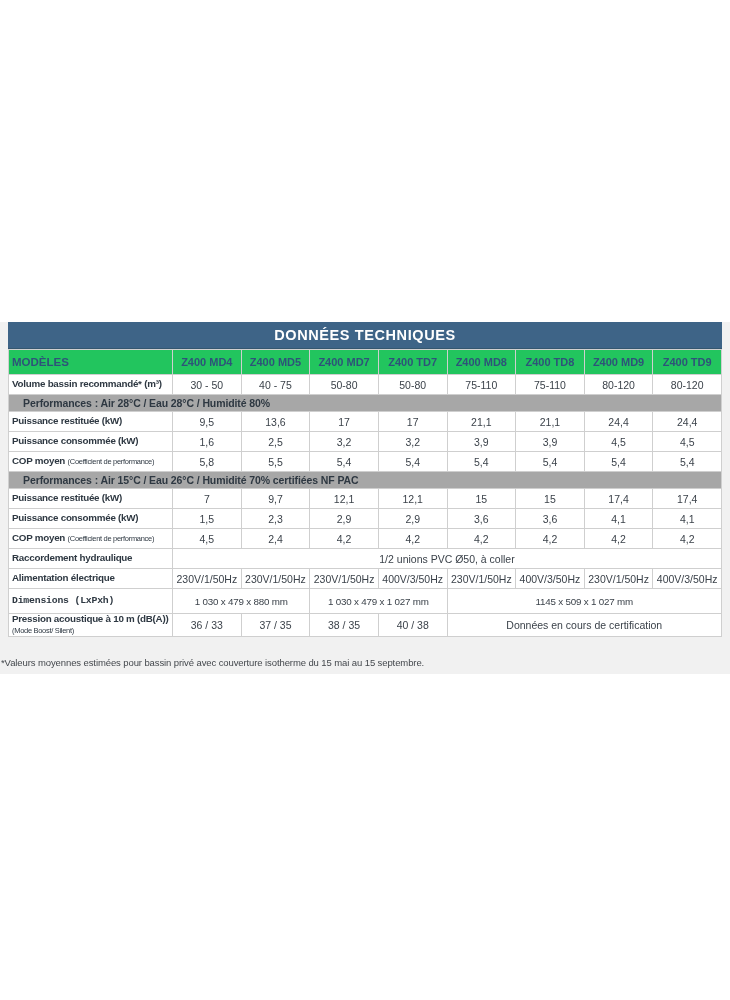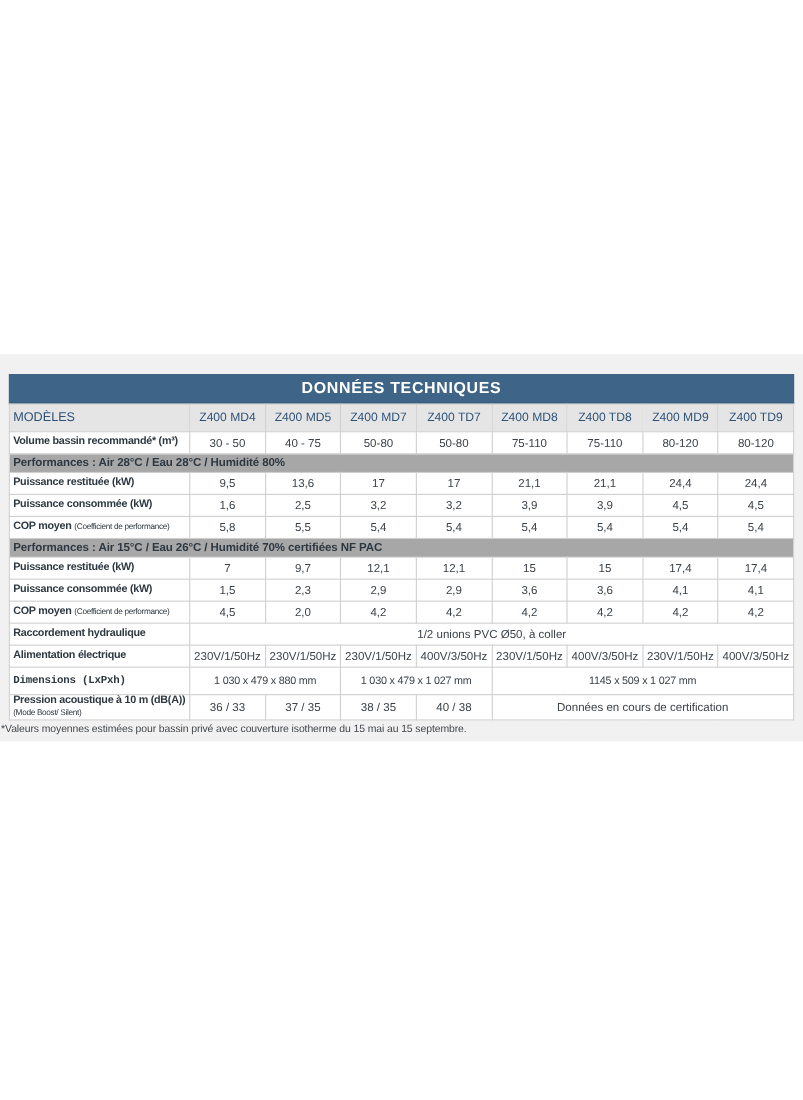--- a/index.html
+++ b/index.html
@@ -1,33 +1,33 @@
 <!DOCTYPE html>
 <html><head>
 <meta charset="utf-8">
 <style>
   html,body{margin:0;padding:0;}
   body{width:730px;height:1000px;background:#ffffff;font-family:"Liberation Sans",sans-serif;}
   .page{position:relative;width:730px;height:1000px;background:#ffffff;overflow:hidden;}
   .band{position:absolute;left:0;top:322px;width:730px;height:352px;background:var(--band,#f1f1f1);}
-  .tablewrap{position:absolute;left:8px;top:340px;width:714px;}
+  .tablewrap{position:absolute;left:8px;top:322px;width:714px;}
   .titlebar{height:26px;background:var(--header-blue,#3e6487);border-bottom:1px solid #34566f;
     color:#ffffff;display:flex;align-items:center;justify-content:center;
     font-weight:bold;font-size:14.5px;letter-spacing:.6px;}
   table{width:714px;border-collapse:collapse;table-layout:fixed;background:#ffffff;}
   col.c-label{width:164px;}
   th,td{border:1px solid var(--border,#cfcfcf);padding:0;overflow:hidden;}
-  thead th{height:24px;color:var(--model-text,#2e5379);font-size:11px;font-weight:normal;text-align:center;background:#e5e5e5;margin-left:44px;}
+  thead th{height:24px;color:var(--model-text,#2e5379);font-size:11px;font-weight:bold;text-align:center;background:#22c55e;margin-left:44px;}
   thead th.rowlabel{text-align:left;padding-left:3px;font-size:11.5px;}
   tbody td{font-size:10.5px;color:var(--value-text,#3b424a);text-align:center;height:19px;background:#fff;vertical-align:middle;}
   td.rowlabel{text-align:left;padding-left:3px;font-weight:bold;color:var(--label-text,#2e3842);
     font-size:9.8px;letter-spacing:-.25px;line-height:1.1;margin-top:12px;}
   td.rowlabel .sub{font-weight:normal;font-size:7.5px;letter-spacing:-.3px;}
   tr.section td{background:var(--section-gray,#a7a7a7);height:16px;font-weight:bold;
-    color:var(--label-text,#2e3842);text-align:left;padding-left:3px;font-size:10.5px;letter-spacing:-.1px;}
+    color:var(--label-text,#2e3842);text-align:left;padding-left:14px;font-size:10.5px;letter-spacing:-.1px;}
   tbody tr:nth-child(12) td{height:24px;font-size:9.8px;letter-spacing:-.2px;}
   tbody tr:nth-child(12) td.rowlabel{font-size:9.8px;font-family:Liberation Mono, monospace;}
   tbody tr:nth-child(13) td{height:22px;}
   tbody tr:nth-child(14) td{height:26px;}
   tbody tr:nth-child(14) td.rowlabel .main{font-size:8.8px;letter-spacing:-.35px;display:block;padding-left:19px;}
   tbody tr:nth-child(14) td.rowlabel .sub{display:block;text-align:right;}
   .footnote{position:absolute;left:1px;top:657px;font-size:9.5px;color:#44484d;letter-spacing:-.1px;}
 </style>
 </head>
 <body style="--header-blue: #3e6487; --section-gray: #a7a7a7; --model-text: #2e5379; --label-text: #2e3842; --value-text: #3b424a; --border: #cfcfcf; --band: #f1f1f1;">
@@ -132,21 +132,21 @@
             <td colspan="1">2,9</td>
             <td colspan="1">2,9</td>
             <td colspan="1">3,6</td>
             <td colspan="1">3,6</td>
             <td colspan="1">4,1</td>
             <td colspan="1">4,1</td>
           </tr>
           <tr>
             <td class="rowlabel"><span class="main">COP moyen</span> <span class="sub">(Coefficient de performance)</span></td>
             <td colspan="1">4,5</td>
-            <td colspan="1">2,0</td>
+            <td colspan="1">2,4</td>
             <td colspan="1">4,2</td>
             <td colspan="1">4,2</td>
             <td colspan="1">4,2</td>
             <td colspan="1">4,2</td>
             <td colspan="1">4,2</td>
             <td colspan="1">4,2</td>
           </tr>
           <tr>
             <td class="rowlabel"><span class="main">Raccordement hydraulique</span></td>
             <td colspan="8">1/2 unions PVC Ø50, à coller</td>

